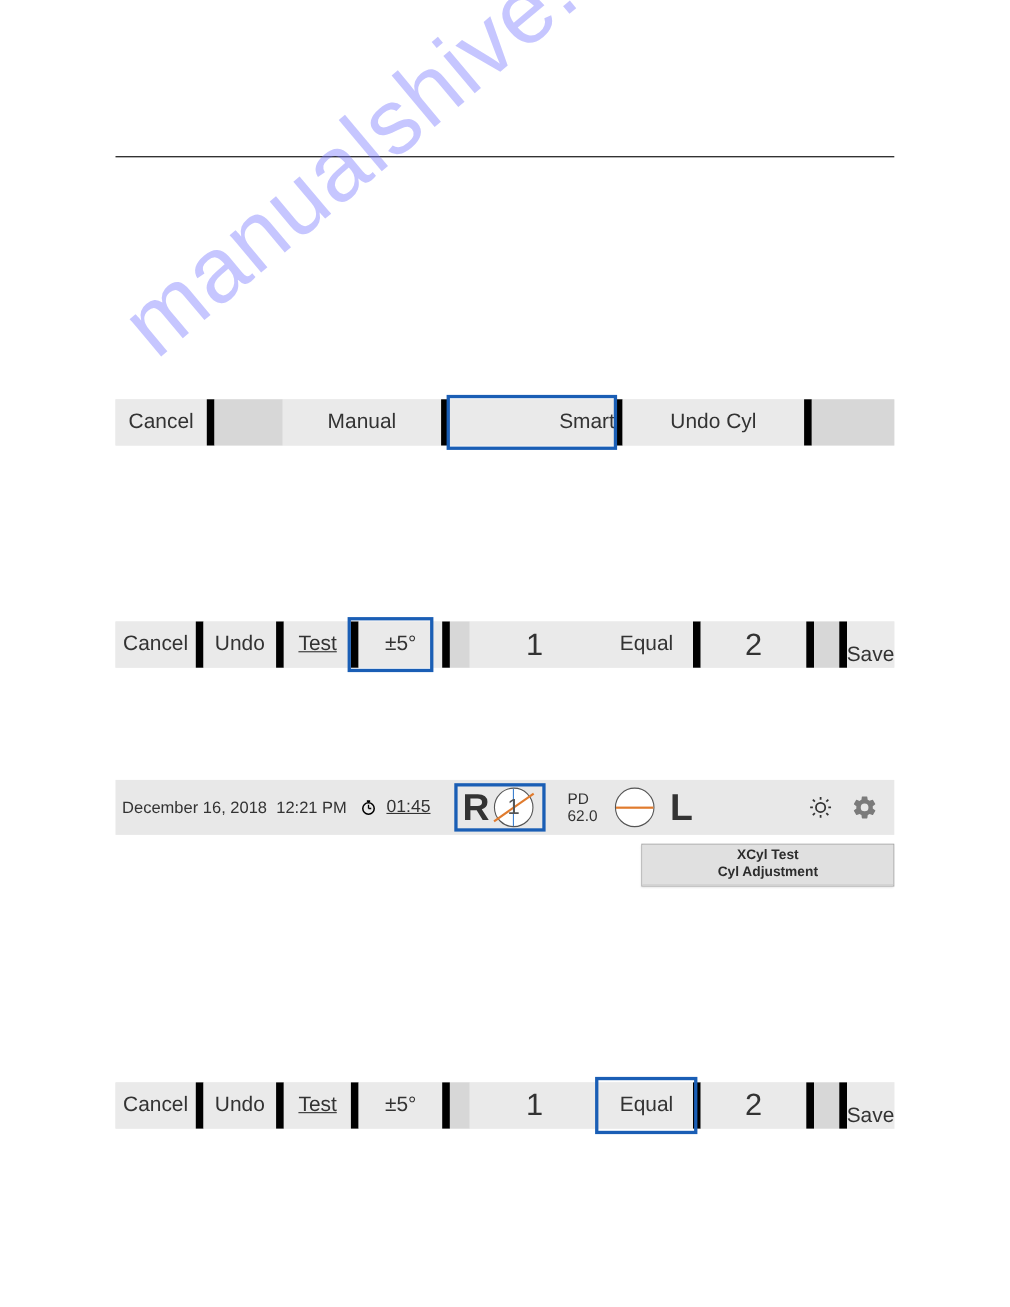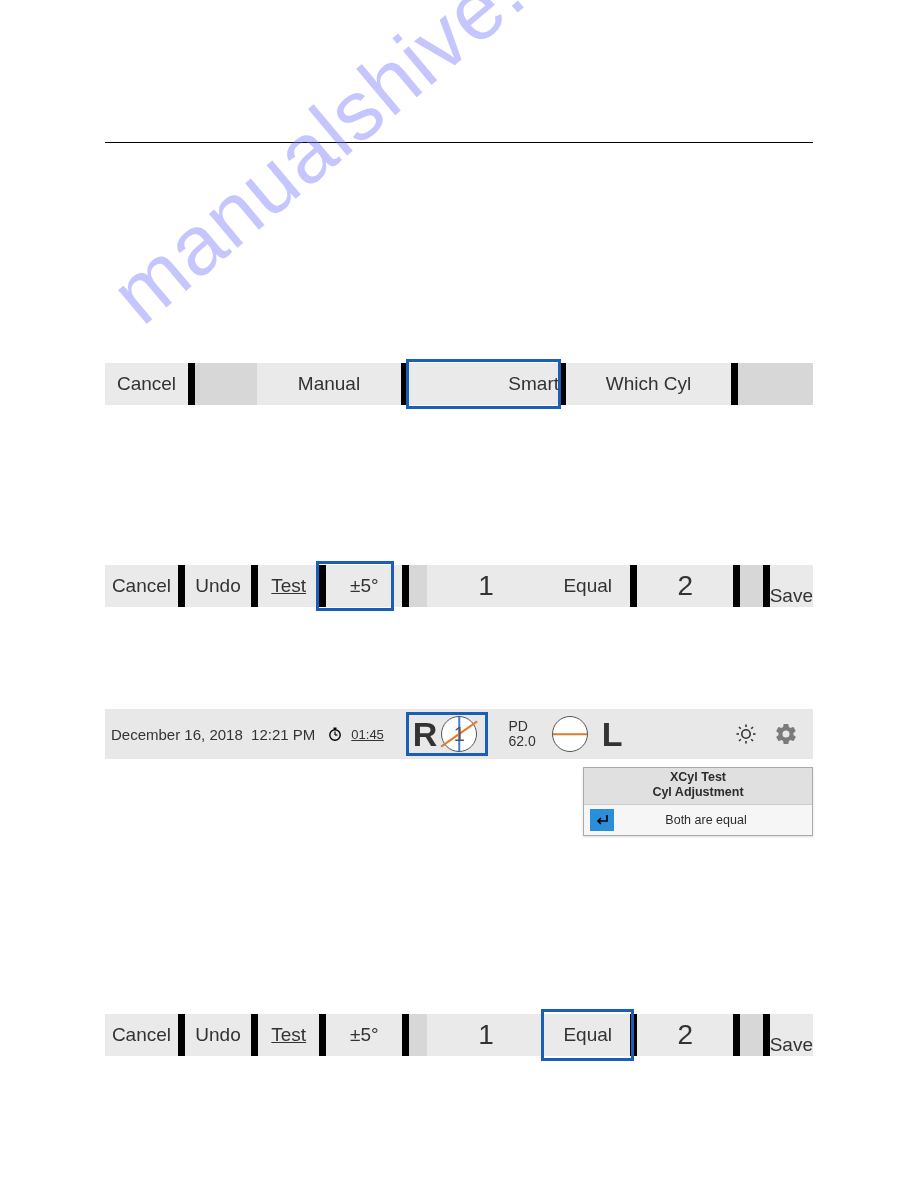--- a/index.html
+++ b/index.html
@@ -96,21 +96,21 @@
     align-items: center;
     height: 50px;
     background: #e8e8e8;
     padding: 0 10px 0 6px;
     gap: 6px;
     font-size: 13px;
     color: #333;
   }
   .statusbar .date { font-size: 15px; }
   .statusbar .timer-icon svg { display:block; }
-  .statusbar .elapsed { font-size: 13px; margin-left: 2px; text-decoration: underline; }
+  .statusbar .elapsed { font-size: 16px; margin-left: 2px; text-decoration: underline; }
   .statusbar .r-group {
     display: flex; align-items: center; margin-left: 16px;
     border: 3px solid #1a5eb5; padding: 0 4px; height: 44px;
   }
   .statusbar .big-letter { font-size: 34px; font-weight: 700; }
   .statusbar .pd-block { margin-left: 14px; font-size: 14px; text-align:left; line-height:1.1; }
   .statusbar .spacer { flex:1; }
   .statusbar .icon-btn { width: 34px; height: 34px; display:flex; align-items:center; justify-content:center; }
 
   .lens {
@@ -174,21 +174,21 @@
     </div>
     <div class="cell dark cspace1"></div>
     <div class="cell c2">
       <span>Manual</span>
     </div>
     <div class="cell c3" style="position:relative;justify-content:flex-end;">
       <span>Smart</span>
       <div class="highlight-box" style="top:-4px;left:-2px;right:-2px;bottom:-4px;"></div>
     </div>
     <div class="cell c4">
-      <span>Which Cyl</span>
+      <span>Undo Cyl</span>
     </div>
     <div class="cell dark cend"></div>
   </div>
 
   <div class="row2wrap">
     <div class="toolbar row-actions">
       <div class="cell ac-cancel">
           <span>Cancel</span>
         </div>
       <div class="cell ac-undo">
@@ -274,29 +274,20 @@
         </svg>
       </div>
     </div>
 
     <div class="guidewrap">
       <div class="guide-panel">
         <div class="gp-header">
           <span class="t1">XCyl Test</span>
           <span class="t2">Cyl Adjustment</span>
         </div>
-        <div class="gp-row">
-          <div class="gp-icon">
-            <svg width="18" height="16" viewBox="0 0 18 16">
-                <path d="M14 3 L14 9 L6 9" fill="none" stroke="#000" stroke-width="1.6"></path>
-                <polyline points="8,6 5,9 8,12" fill="none" stroke="#000" stroke-width="1.6"></polyline>
-              </svg>
-          </div>
-          <div class="gp-text">Both are equal</div>
-        </div>
       </div>
     </div>
   </div>
 
   <div class="row4wrap">
     <div class="toolbar row-actions">
       <div class="cell ac-cancel">
           <span>Cancel</span>
         </div>
       <div class="cell ac-undo">

